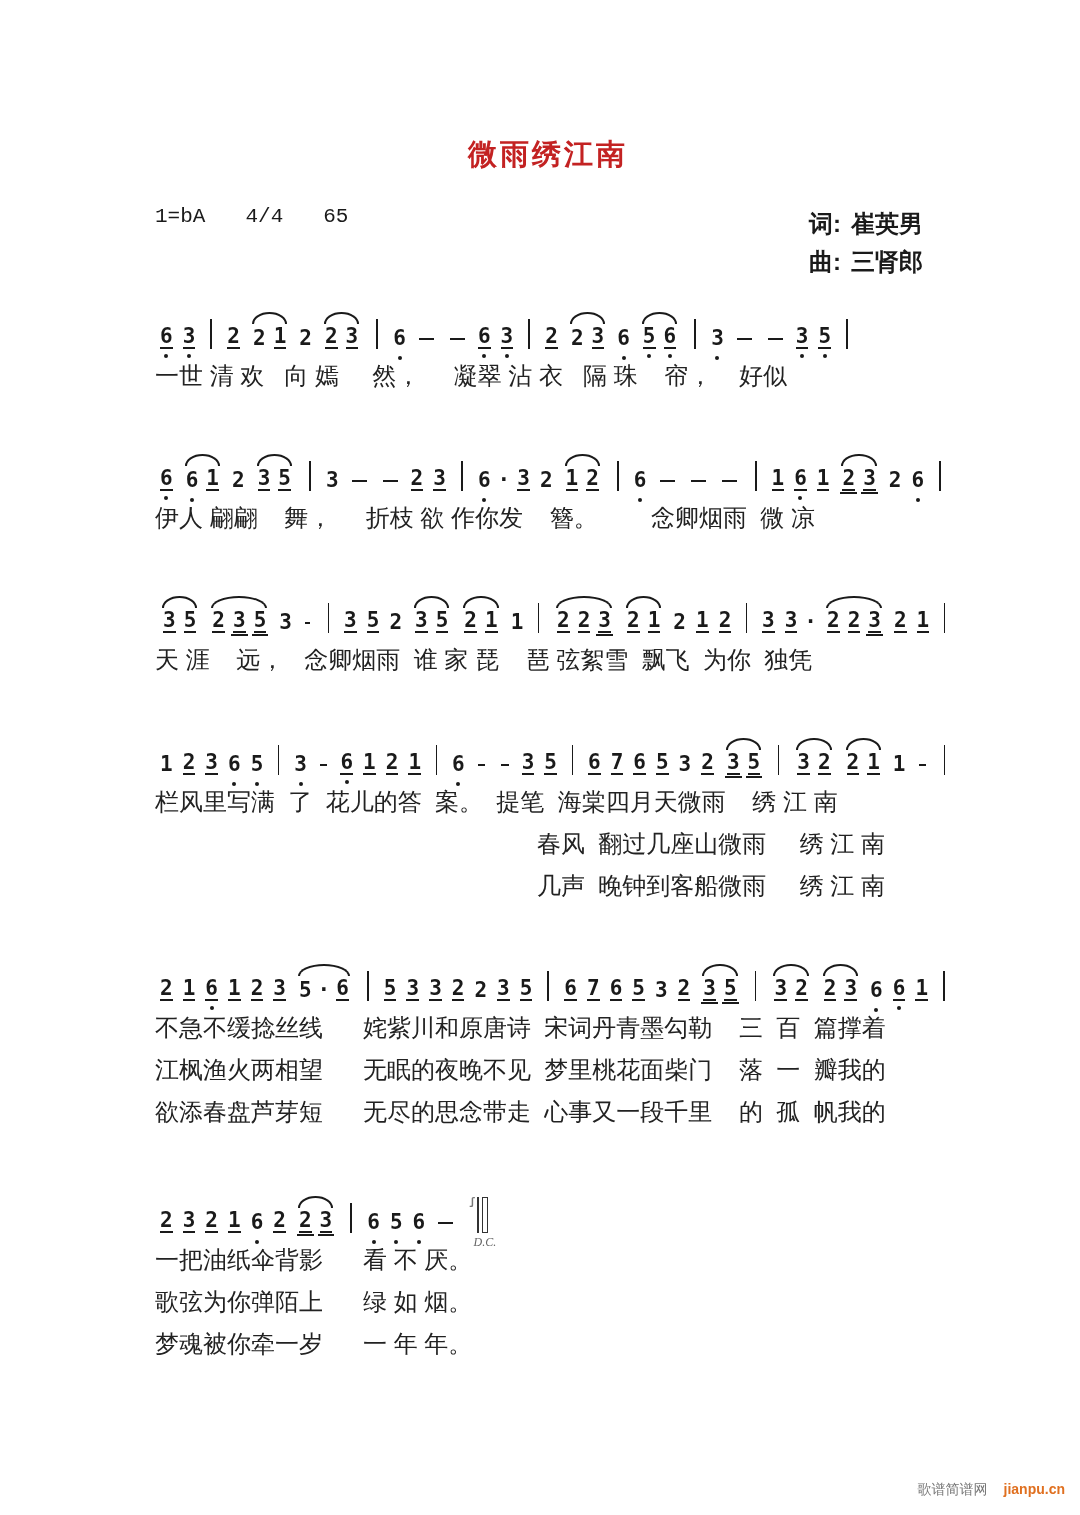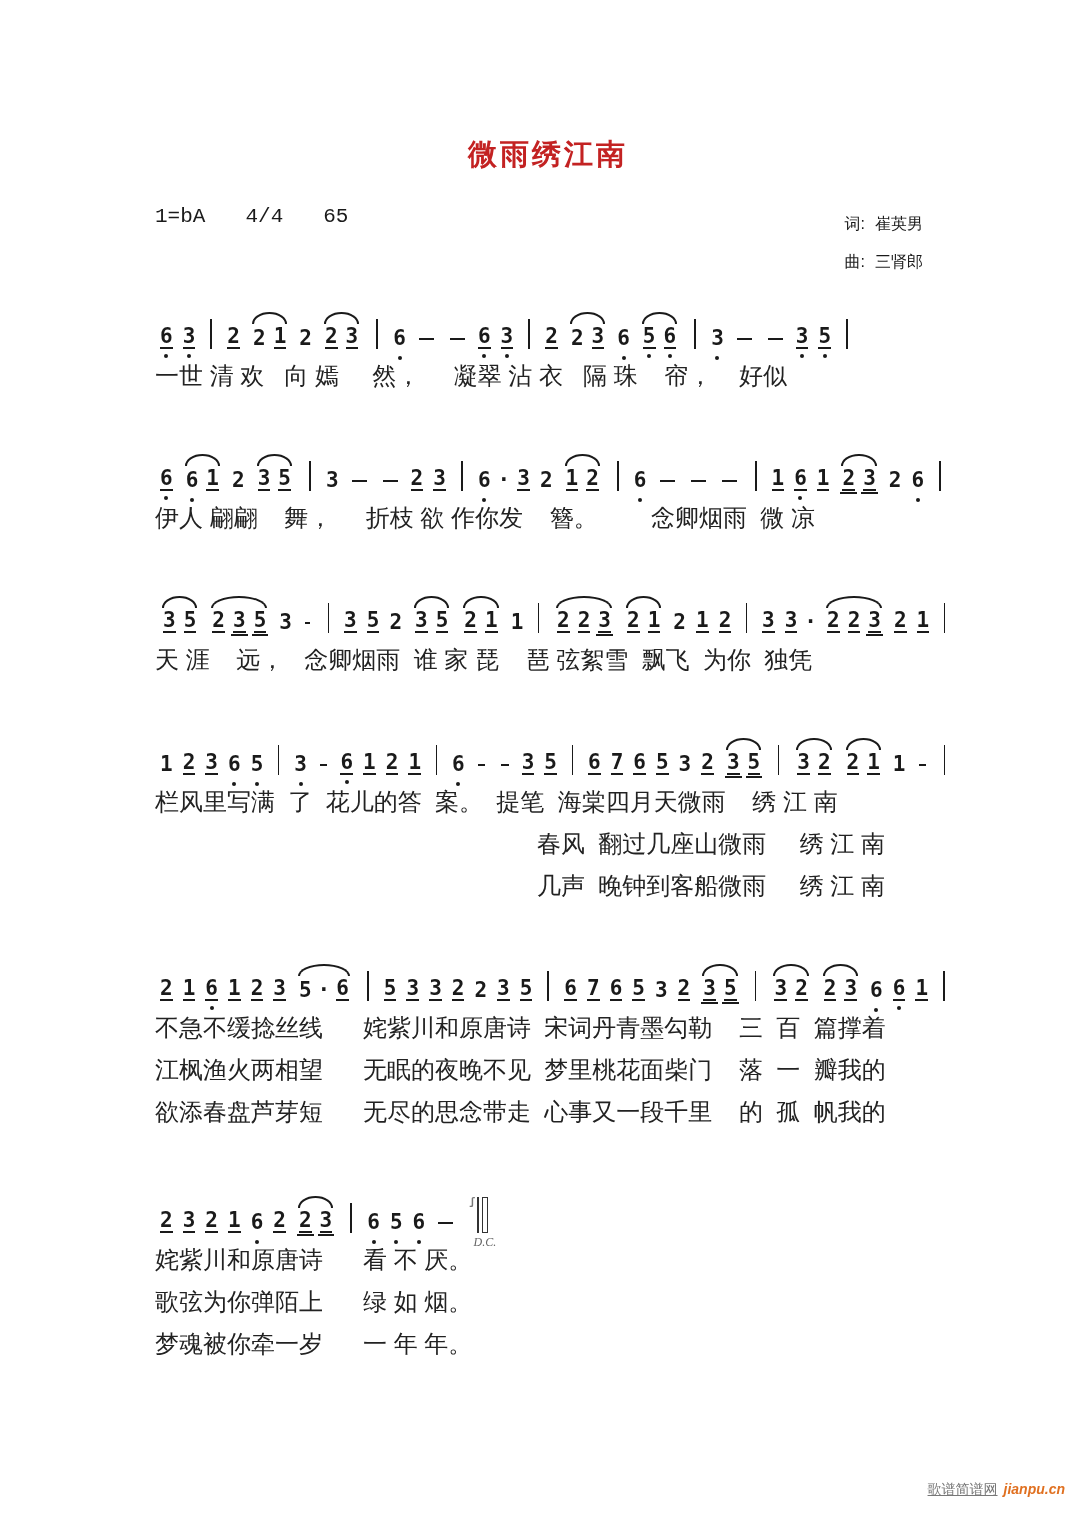--- a/index.html
+++ b/index.html
@@ -7,21 +7,21 @@
        font-family:"Liberation Sans",sans-serif;color:#1a1a1a;}
   .page{position:absolute;inset:0;background:#ffffff;}
 
   .title{margin:135px 0 0 16px;text-align:center;font-size:29px;font-weight:bold;
          letter-spacing:3px;font-family:"Liberation Sans",sans-serif;}
 
   .meta{display:flex;justify-content:space-between;align-items:flex-start;
         width:768px;margin:30px 0 0 155px;}
   .meta-left{font-family:Liberation Mono, monospace;font-size:21px;}
   .meta-left span{margin-right:40px;}
-  .credits{font-size:16px;line-height:38px;}
+  .credits{font-size:24px;line-height:38px;font-weight:bold;}
   .credits .row span.lbl{margin-right:10px;}
 
   .score{margin:22px 0 0 155px;width:800px;}
   .line-group{margin-bottom:54px;}
 
   .notes-row{display:flex;align-items:flex-end;flex-wrap:nowrap;padding-top:16px;
              font-family:"DejaVu Sans Mono",monospace;font-weight:bold;font-size:21px;}
   .note{position:relative;display:inline-block;line-height:22px;margin:0 5px;}
   .u1,.u2{border-bottom:2px solid #1a1a1a;}
   .u2::after{content:"";position:absolute;left:-2px;right:-2px;bottom:-5px;height:2px;background:#1a1a1a;}
@@ -41,21 +41,21 @@
   .final .thin{width:2px;height:36px;background:#333;margin-right:3px;}
   .final .thick{width:6px;height:36px;border:1.5px solid #333;background:#fff;box-sizing:border-box;}
   .final .dc{position:absolute;right:-8px;bottom:-17px;font-style:italic;font-size:12px;color:#666;
              font-family:"Liberation Serif",serif;font-weight:normal;}
 
   .lyric-row{font-size:24px;color:#222;white-space:pre;margin-top:12px;line-height:30px;
              font-family:"Liberation Sans",sans-serif;}
   .lyric-row.indent{margin-left:382px;}
 
   .watermark{position:absolute;right:15px;bottom:16px;font-size:14px;}
-  .watermark .site{color:#777;margin-right:6px;text-decoration:underline;}
+  .watermark .site{color:#777;margin-right:16px;}
   .watermark .url{font-weight:bold;}
 </style>
 </head>
 <body>
 
 <div class="page">
 
   <h1 class="title" style="color: rgb(195, 34, 34);">微雨绣江南</h1>
 
   <div class="meta">
@@ -330,23 +330,23 @@
           <span class="note lo">5</span>
           <span class="note lo">6</span>
           <span class="dash"></span>
           <span class="final">
             <span class="squig">ʃ</span>
             <span class="thin"></span>
             <span class="thick"></span>
             <span class="dc">D.C.</span>
           </span>
         </div>
-        <div class="lyric-row">姹紫川和原唐诗      看 不 厌。</div>
+        <div class="lyric-row">一把油纸伞背影      看 不 厌。</div>
         <div class="lyric-row">歌弦为你弹陌上      绿 如 烟。</div>
         <div class="lyric-row">梦魂被你牵一岁      一 年 年。</div>
       </div>
     </div>
 
   <div class="watermark">
-    <span class="site">歌谱简谱网</span><span class="url" style="color: rgb(224, 112, 32); font-style: italic;">jianpu.cn</span>
+    <span class="site">歌谱简谱网</span><span class="url" style="color: rgb(224, 112, 32);">jianpu.cn</span>
   </div>
 
 </div>
 
 </body></html>

